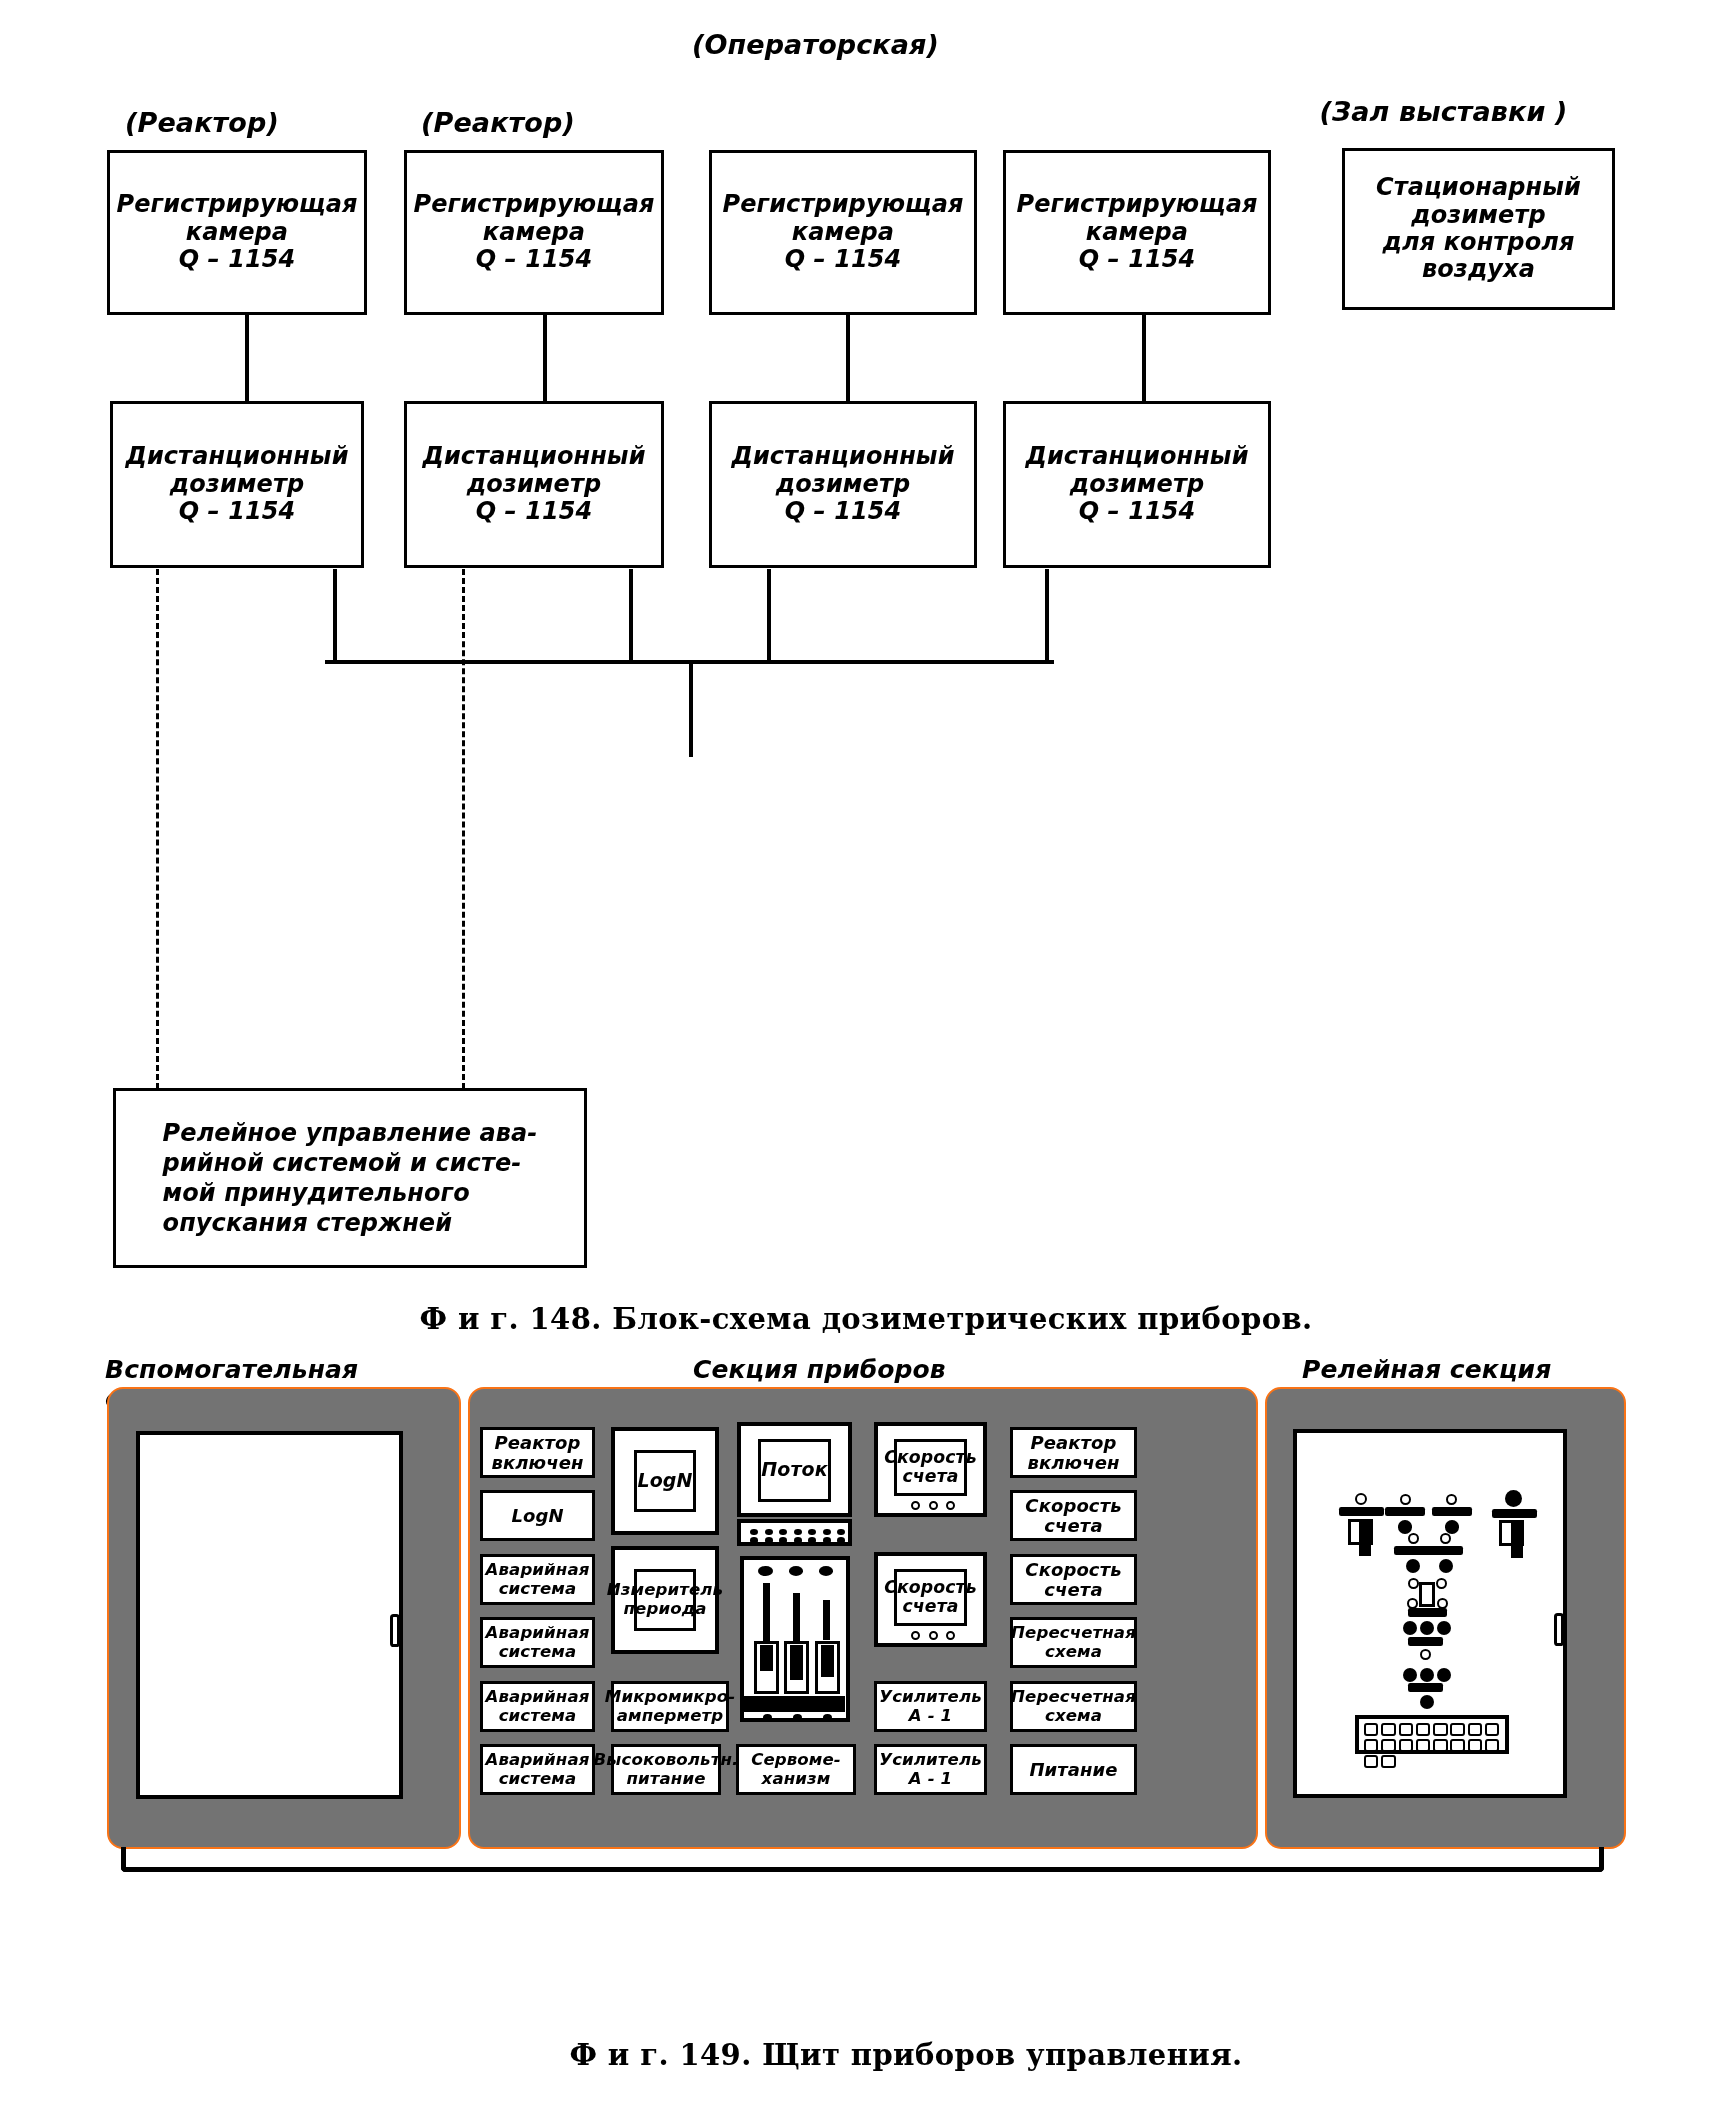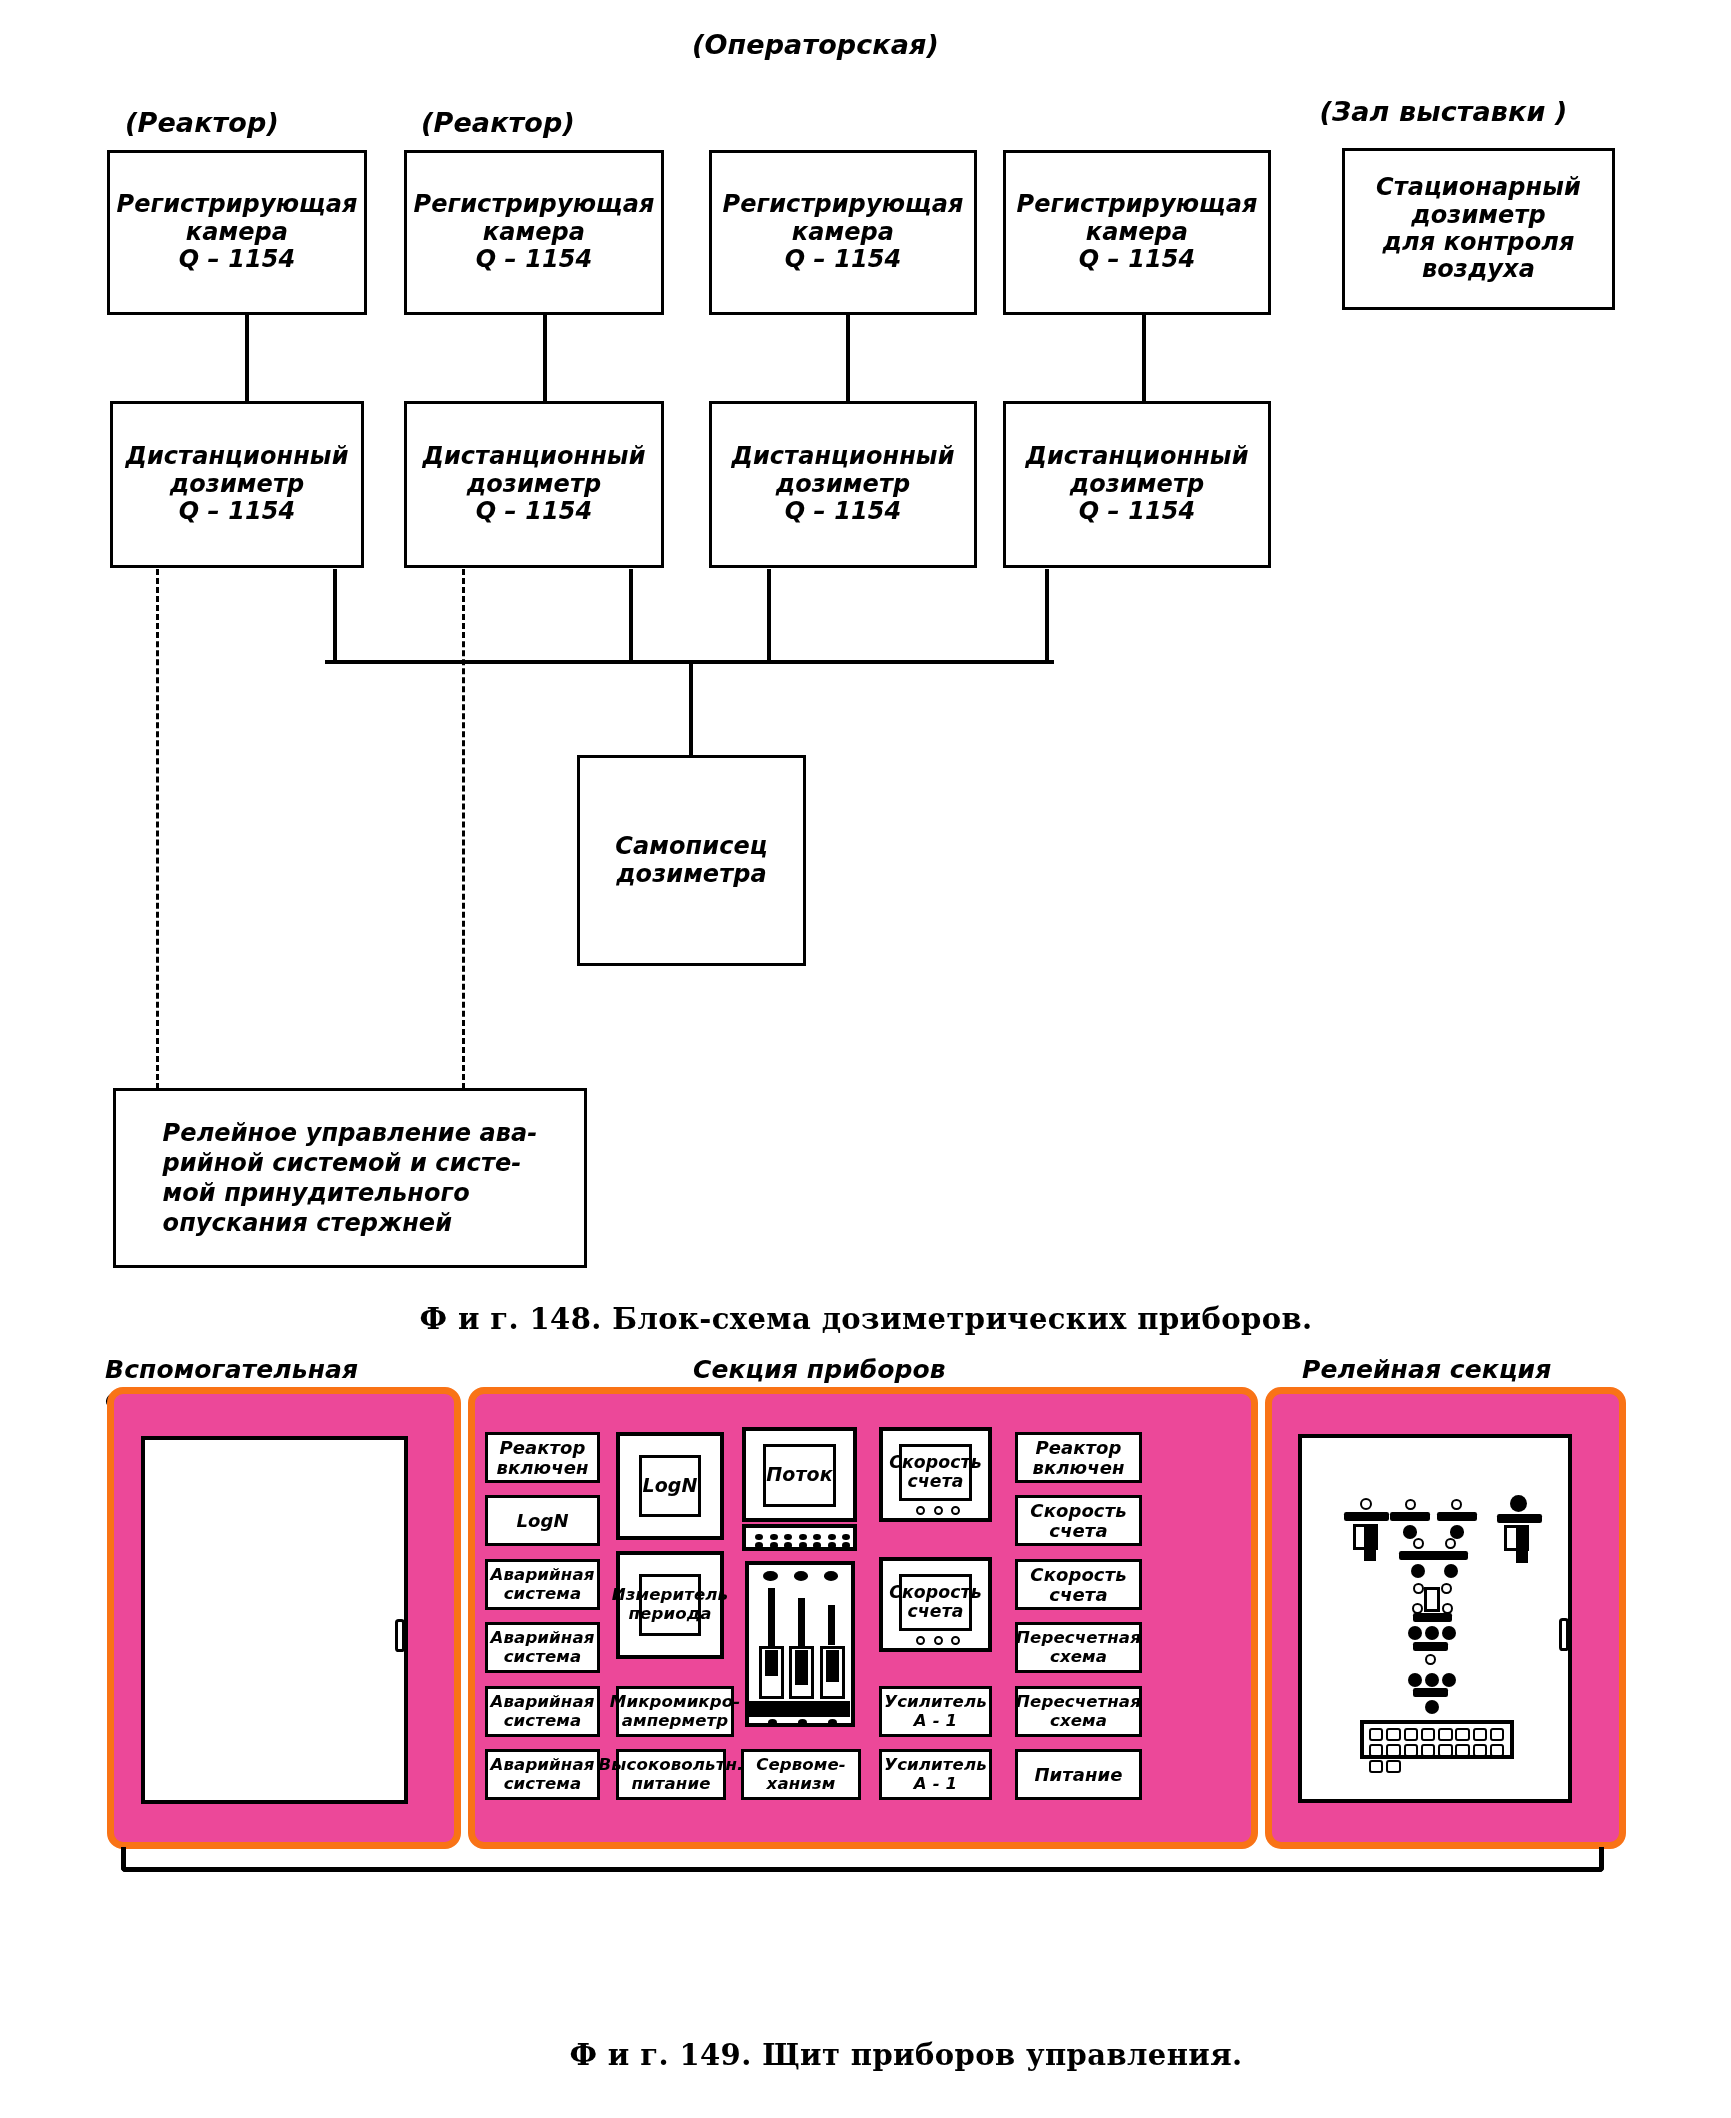--- a/index.html
+++ b/index.html
@@ -39,22 +39,22 @@
     position:absolute;width:100%;text-align:center;
     font-family:"DejaVu Serif",serif;font-weight:700;font-size:29px;
     letter-spacing:0.4px;
   }
 
   
   #fig149{position:absolute;left:0;top:1342px;width:1732px;height:776px;}
   .seclbl{position:absolute;font-size:25px;}
 
   .cab{
-    position:absolute;border:7px solid #f97316;border-radius:16px;
-    background:#ec4899;box-sizing:border-box;
+    position:absolute;border:2px solid #f97316;border-radius:16px;
+    background:#737373;box-sizing:border-box;
   }
   .door{
     position:absolute;border:4.3px solid #000;background:#fff;box-sizing:border-box;
   }
   .handle{
     position:absolute;width:10px;height:33px;border:3.6px solid #000;
     border-radius:3.6px;box-sizing:border-box;background:#fff;
   }
 
   
@@ -159,24 +159,20 @@
 Q – 1154</div>
   </div>
 
   <div class="lnk" style="left:333px;top:569px;width:4.3px;height:95px;"></div>
   <div class="lnk" style="left:629px;top:569px;width:4.3px;height:95px;"></div>
   <div class="lnk" style="left:767px;top:569px;width:4.3px;height:95px;"></div>
   <div class="lnk" style="left:1045px;top:569px;width:4.3px;height:95px;"></div>
   <div class="lnk" style="left:325px;top:660px;width:729px;height:4.3px;"></div>
   <div class="lnk" style="left:689px;top:660px;width:4.3px;height:97px;"></div>
 
-  <div class="bx" style="left:577px;top:755px;width:229px;height:211px;">
-    <div class="hand">Самописец
-дозиметра</div>
-  </div>
 
   <div class="vdash" style="left:156px;top:569px;height:520px;"></div>
   <div class="vdash" style="left:462px;top:569px;height:520px;"></div>
 
   <div class="bx" style="left:113px;top:1088px;width:474px;height:180px;padding:0 32px;">
     <div class="hand" style="text-align:left;font-size:24px;line-height:1.25;">Релейное  управление  ава-
 рийной  системой  и  систе-
 мой  принудительного
 опускания  стержней</div>
   </div>

